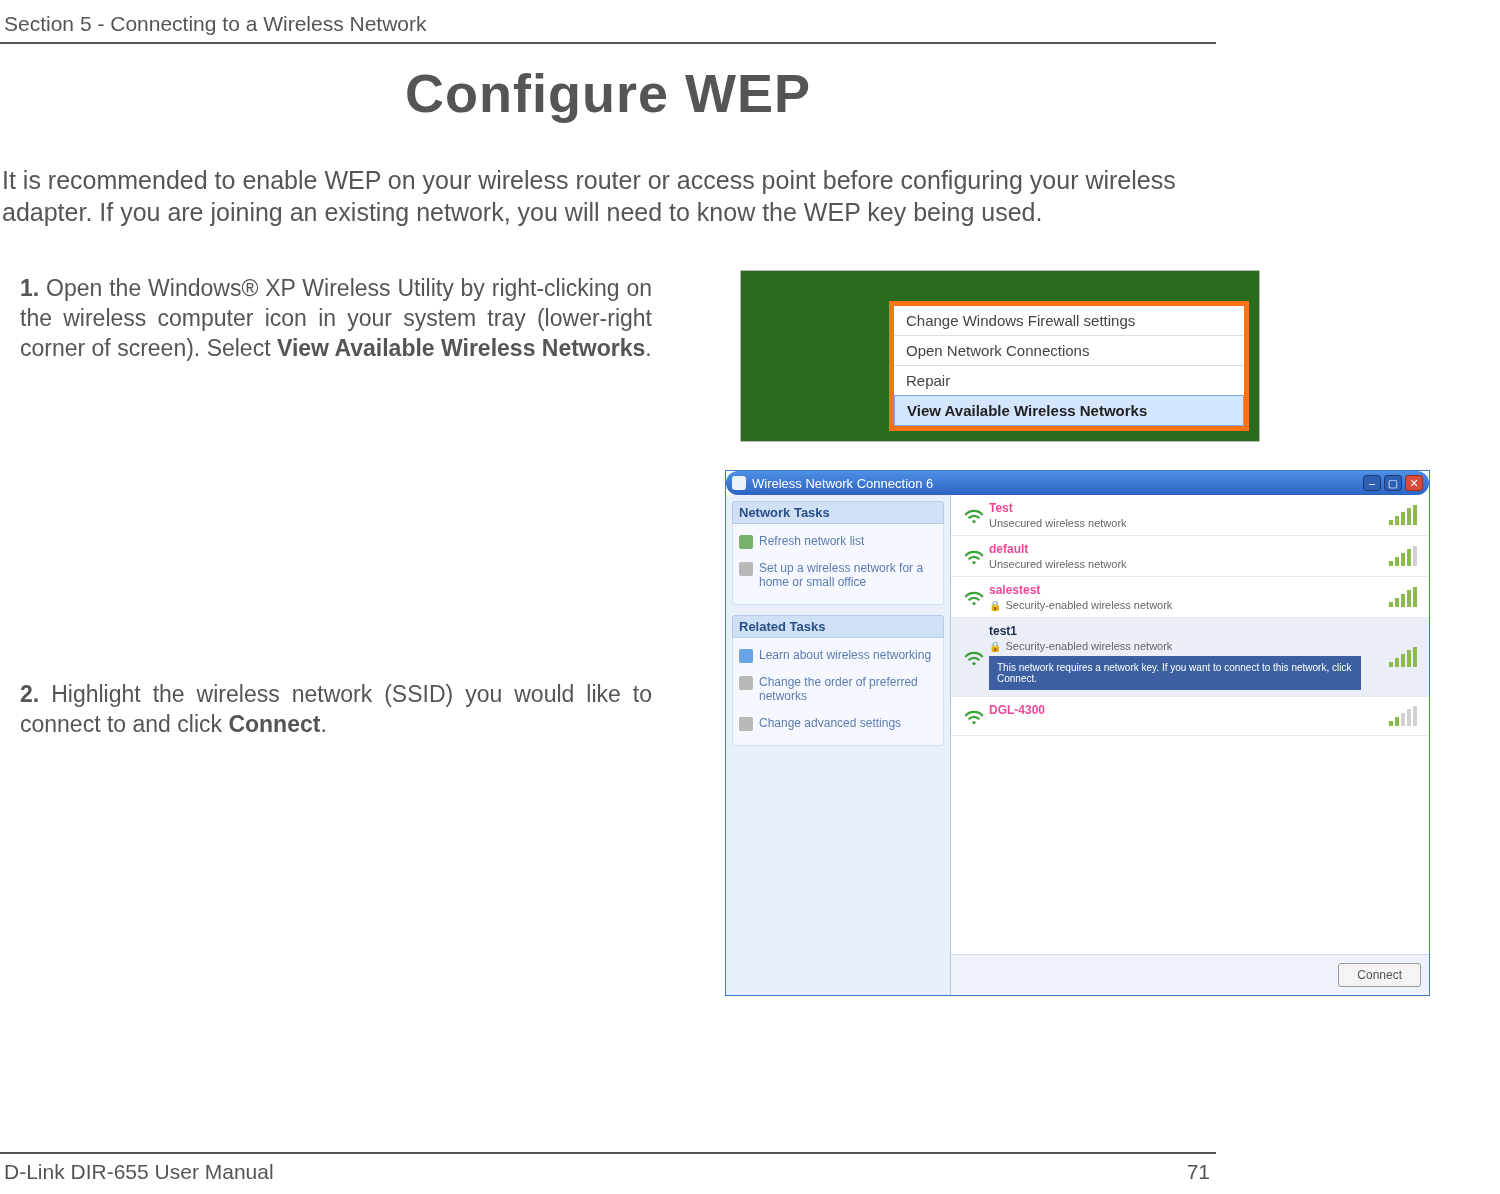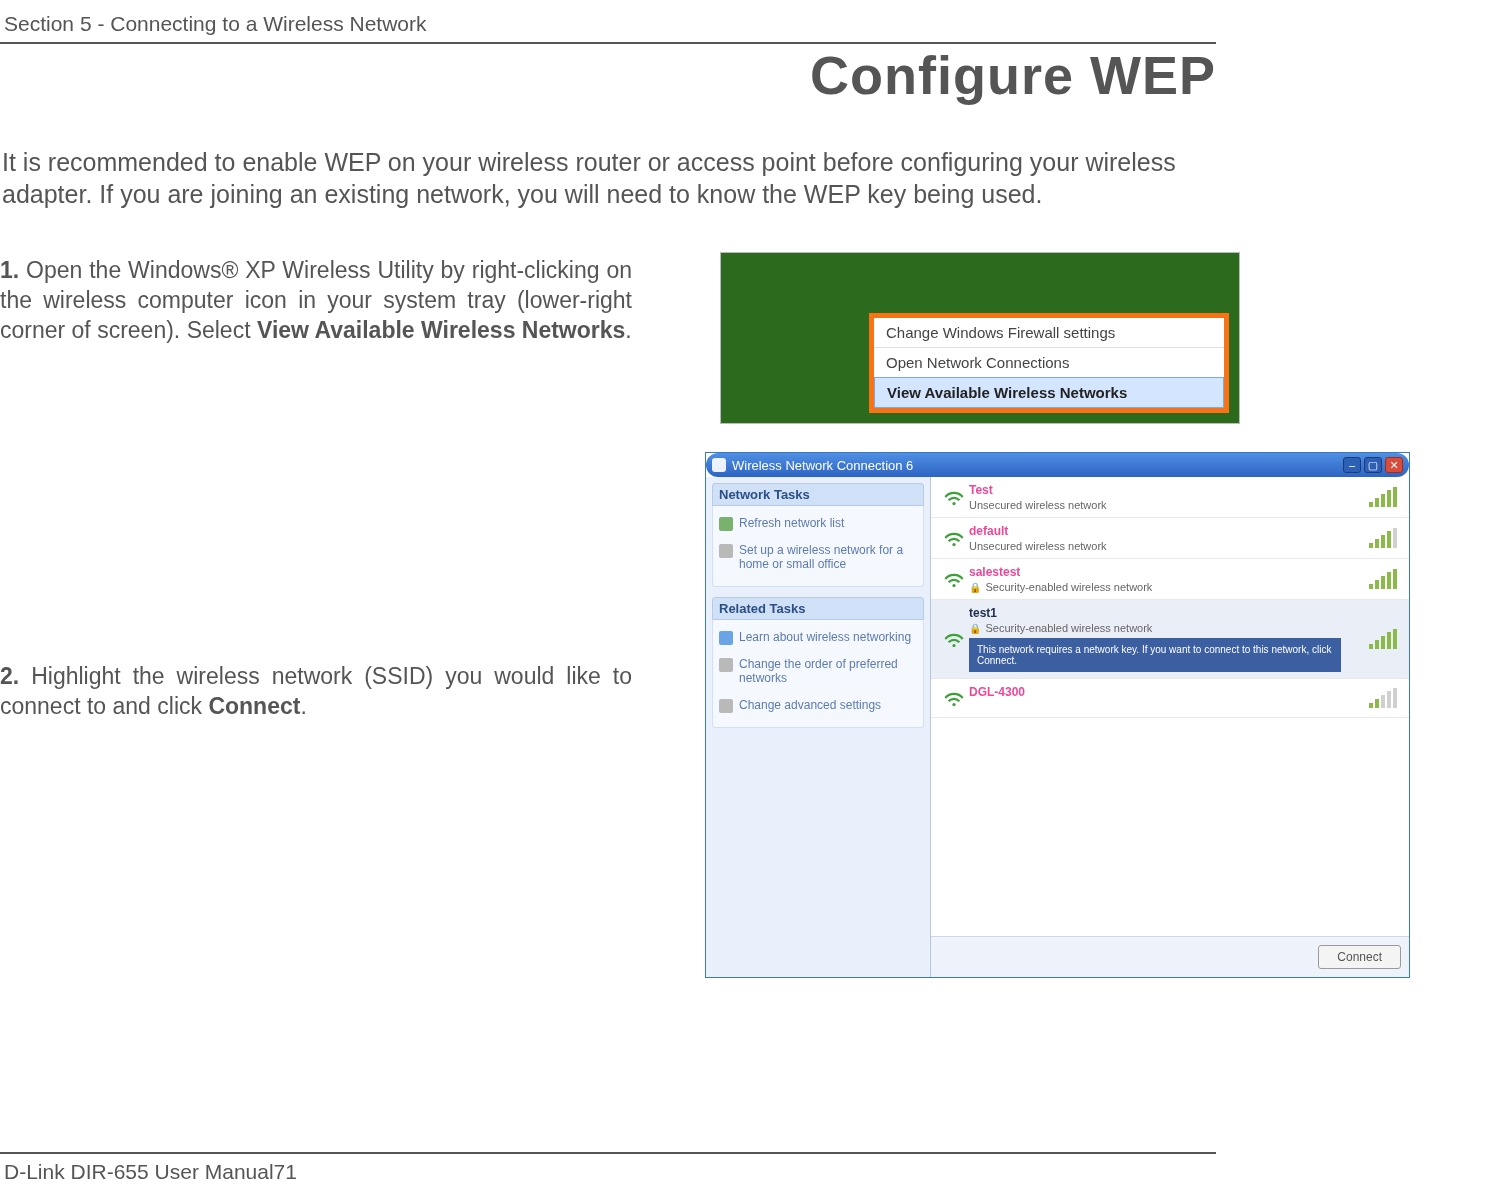--- a/index.html
+++ b/index.html
@@ -1,22 +1,22 @@
 <!DOCTYPE html>
 <html><head>
 <meta charset="utf-8">
 <style>
   * { box-sizing: border-box; margin: 0; padding: 0; }
   html, body { width: 1500px; height: 1194px; font-family: Arial, Helvetica, sans-serif; background: #fff; color: #333; }
   .page { width: 1216px; height: 1194px; position: relative; padding: 0 0 0 0; }
   .header { padding: 12px 4px 6px 4px; font-size: 21px; color: #555; }
   .header-rule { border: none; border-top: 2px solid #555; margin: 0 0 0 0; }
-  .title { font-family: "Arial Narrow", Arial, sans-serif; font-stretch: condensed; font-weight: 700; letter-spacing: 1px; font-size: 54px; color: #555; text-align: right; }
+  .title { font-family: "Arial Narrow", Arial, sans-serif; font-stretch: condensed; font-weight: 700; letter-spacing: 1px; font-size: 54px; color: #555; text-align: center; margin-top: 18px; }
   .intro { font-size: 25px; color: #555; margin: 40px 6px 0 2px; line-height: 1.28; }
-  .content { position: relative; margin-top: 46px; }
+  .content { position: relative; margin-top: 46px; padding-left: 20px; }
   .row { display: flex; align-items: flex-start; }
   .step { flex: 0 0 650px; font-size: 23px; color: #555; text-align: justify; line-height: 1.3; padding-right: 18px; }
   .step .num { font-weight: 700; }
   .fig-col { flex: 1; }
   .fig1 { margin-left: 70px; margin-top: -4px; border: 1px solid #bbb; width: 520px; }
 
   
   .desk { background: #2c6a1d; height: 170px; position: relative; display: flex; flex-direction: column; justify-content: flex-end; padding: 0 10px 10px 10px; }
   .ctx { background: #fff; border: 5px solid #f97316; width: 360px; align-self: flex-end; margin-bottom: 0; }
   .ctx-item { font-size: 15px; color: #444; padding: 6px 12px; border-top: 1px solid #ddd; }
@@ -63,21 +63,21 @@
   .bars i.off { background: #d0d0d0; }
   .b1{height:5px}.b2{height:9px}.b3{height:13px}.b4{height:17px}.b5{height:20px}
   .net.sel { background: #e9eef7; }
   .net.sel .ninfo .name { color: #1d2d4b; }
   .lock { font-size: 10px; color: #c79a00; margin-right: 4px; }
   .foot { border-top: 1px solid #cdd9ea; background: #eef3fb; padding: 8px; display: flex; justify-content: flex-end; }
   .connect-btn { font-size: 12px; padding: 4px 18px; background: #f4f4f4; border: 1px solid #9a9a9a; border-radius: 3px; color: #555; }
 
   .page-foot { position: absolute; bottom: 10px; left: 0; right: 0; }
   .foot-rule { border: none; border-top: 2px solid #555; margin: 0; }
-  .foot-row { display: flex; padding: 6px 6px 0 4px; font-size: 21px; color: #555; }
+  .foot-row { display: flex; justify-content: space-between; padding: 6px 6px 0 4px; font-size: 21px; color: #555; }
 </style>
 </head>
 <body>
 
 <div class="page">
 
   <div class="header">Section 5 - Connecting to a Wireless Network</div>
   <hr class="header-rule">
 
   <h1 class="title">Configure WEP</h1>
@@ -89,20 +89,21 @@
     <div class="row">
       <p class="step">
         <span class="num">1.</span><span> Open the Windows® XP Wireless Utility by right-clicking on the wireless computer icon in your system tray (lower-right corner of screen). Select </span><b>View Available Wireless Networks</b><span>.</span>
       </p>
       <div class="fig-col">
         <div class="fig1">
           <div class="desk">
             <div class="ctx">
               <div class="ctx-item">Change Windows Firewall settings</div>
               <div class="ctx-item">Open Network Connections</div>
+              <div class="ctx-item">Repair</div>
               <div class="ctx-item hl">View Available Wireless Networks</div>
             </div>
           </div>
         </div>
       </div>
     </div>
 
     <div class="row row2">
       <p class="step">
         <span class="num">2.</span><span> Highlight the wireless network (SSID) you would like to connect to and click </span><b>Connect</b><span>.</span>

